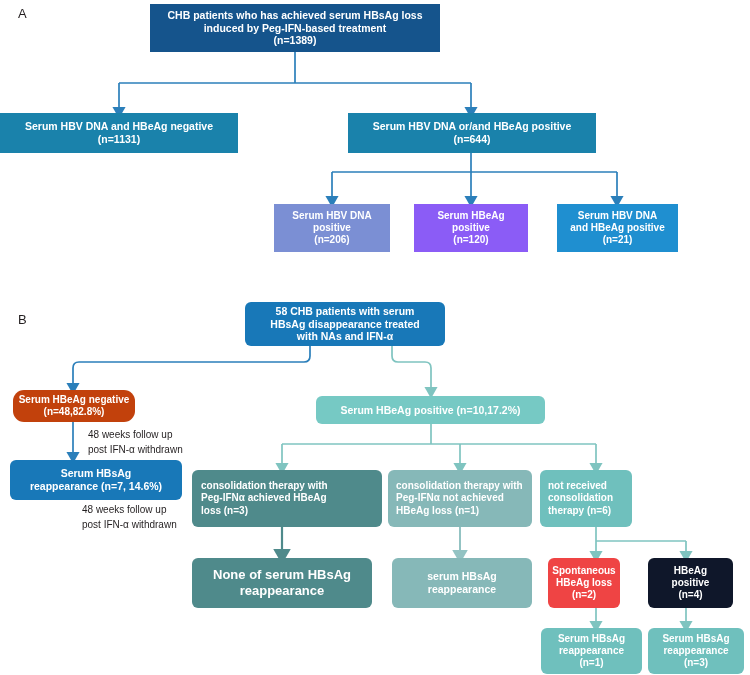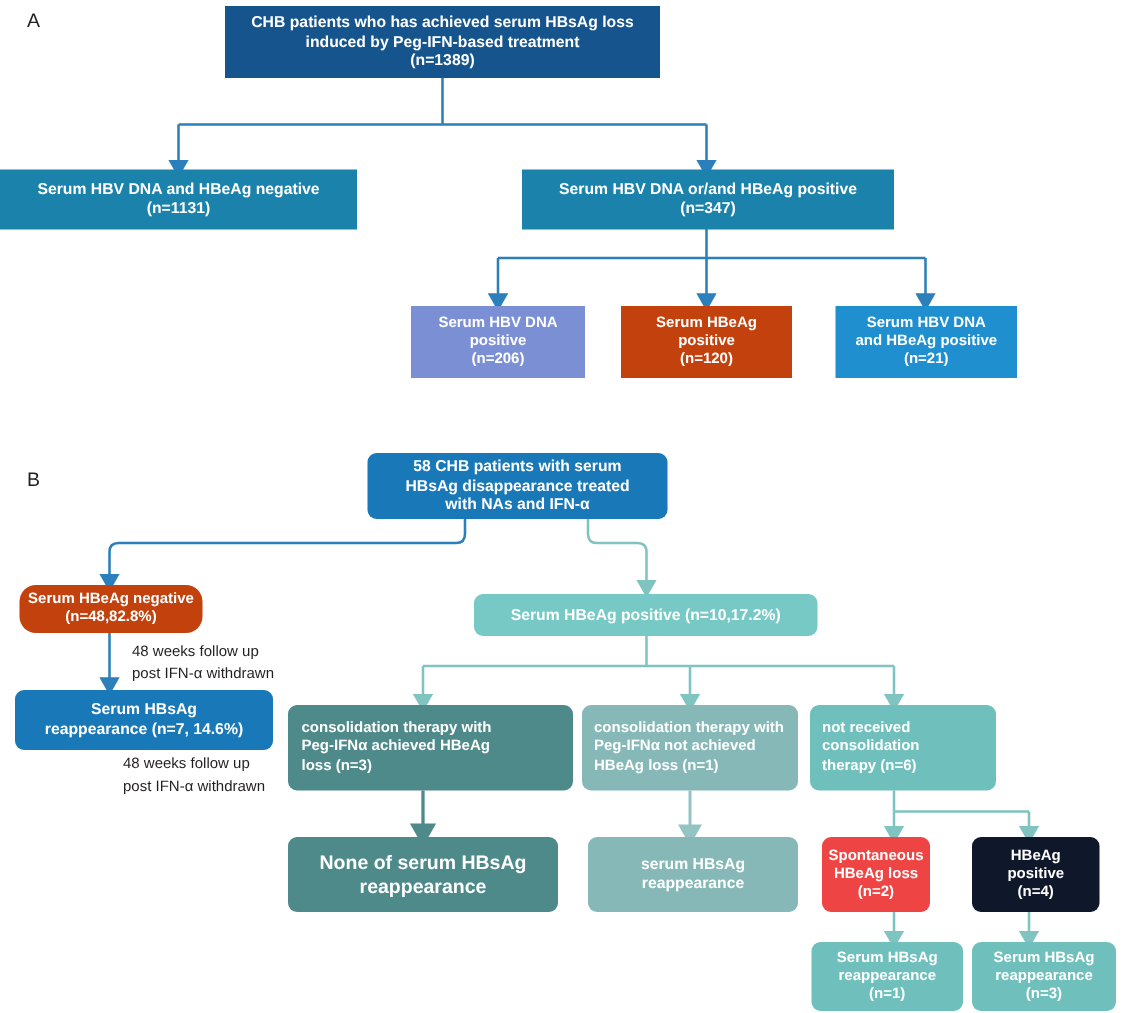--- a/index.html
+++ b/index.html
@@ -82,27 +82,27 @@
   <div class="panel-letter" style="left:18px;top:6px;">A</div>
 
   <div class="node sq" style="left:150px;top:4px;width:290px;height:48px;background:#15548c;font-size:10.5px;">CHB patients who has achieved serum HBsAg loss
 induced by Peg-IFN-based treatment
 (n=1389)</div>
 
   <div class="node sq" style="left:0px;top:113px;width:238px;height:40px;background:#1a82ab;font-size:10.5px;">Serum HBV DNA and HBeAg negative
 (n=1131)</div>
 
   <div class="node sq" style="left:348px;top:113px;width:248px;height:40px;background:#1a82ab;font-size:10.5px;">Serum HBV DNA or/and HBeAg positive
-(n=347)</div>
+(n=644)</div>
 
   <div class="node sq" style="left:274px;top:204px;width:116px;height:48px;background:#7b8fd4;font-size:10px;">Serum HBV DNA
 positive
 (n=206)</div>
 
-  <div class="node sq" style="left:414px;top:204px;width:114px;height:48px;background:#c2410c;font-size:10px;">Serum HBeAg
+  <div class="node sq" style="left:414px;top:204px;width:114px;height:48px;background:#8b5cf6;font-size:10px;">Serum HBeAg
 positive
 (n=120)</div>
 
   <div class="node sq" style="left:557px;top:204px;width:121px;height:48px;background:#1f8fd0;font-size:10px;">Serum HBV DNA
 and HBeAg positive
 (n=21)</div>
 
   <div class="panel-letter" style="left:18px;top:312px;">B</div>
 
   <div class="node rnd" style="left:245px;top:302px;width:200px;height:44px;background:#1878b8;font-size:10.5px;">58 CHB patients with serum
@@ -123,21 +123,21 @@
   <div class="node rnd" style="left:192px;top:470px;width:190px;height:57px;background:#4f8a8b;font-size:10px;
               justify-content:flex-start;text-align:left;padding-left:9px;">consolidation therapy with
 Peg-IFNα achieved HBeAg
 loss (n=3)</div>
 
   <div class="node rnd" style="left:388px;top:470px;width:144px;height:57px;background:#86b8b8;font-size:10px;
               justify-content:flex-start;text-align:left;padding-left:8px;">consolidation therapy with
 Peg-IFNα not achieved
 HBeAg loss (n=1)</div>
 
-  <div class="node rnd" style="left:540px;top:470px;width:124px;height:57px;background:#6fc0bd;font-size:10px;
+  <div class="node rnd" style="left:540px;top:470px;width:92px;height:57px;background:#6fc0bd;font-size:10px;
               justify-content:flex-start;text-align:left;padding-left:8px;">not received
 consolidation
 therapy (n=6)</div>
 
   <div class="note" style="left:82px;top:503px;width:170px;">48 weeks follow up
 post IFN-α withdrawn</div>
 
   <div class="node rnd" style="left:192px;top:558px;width:180px;height:50px;background:#4f8a8b;font-size:13px;">None of serum HBsAg
 reappearance</div>
 

